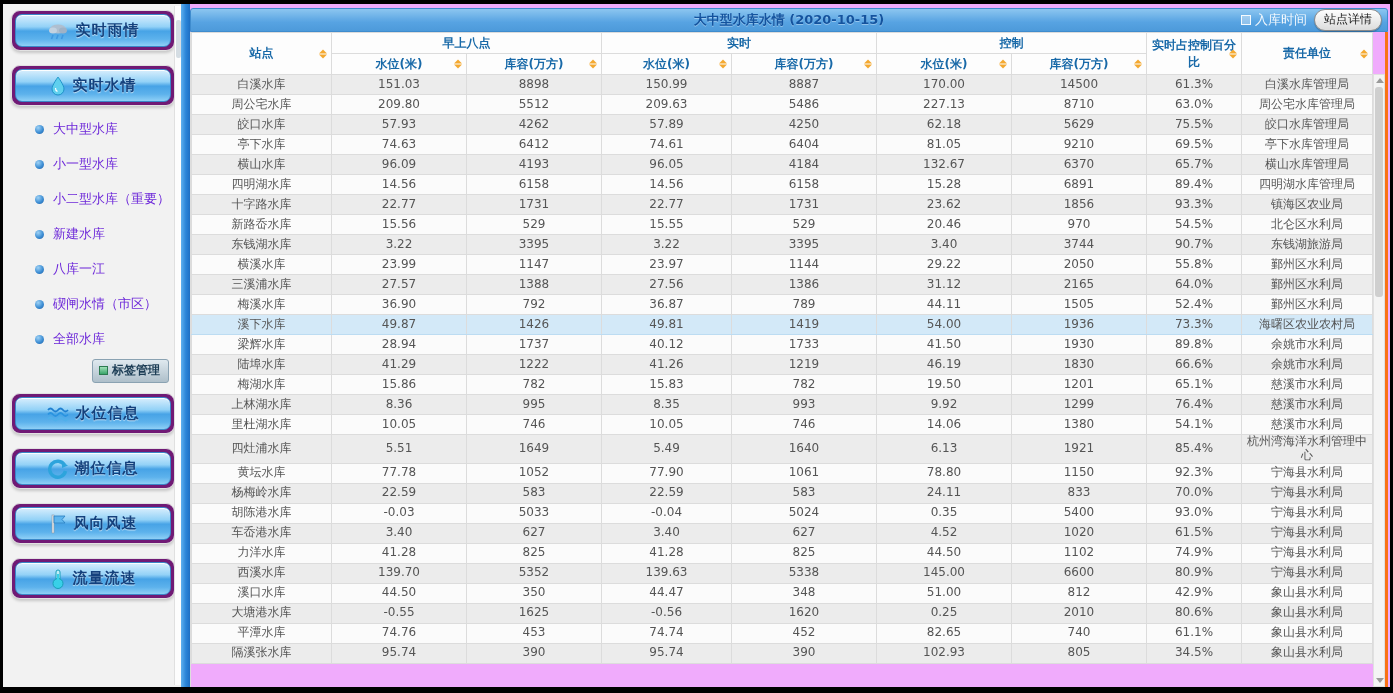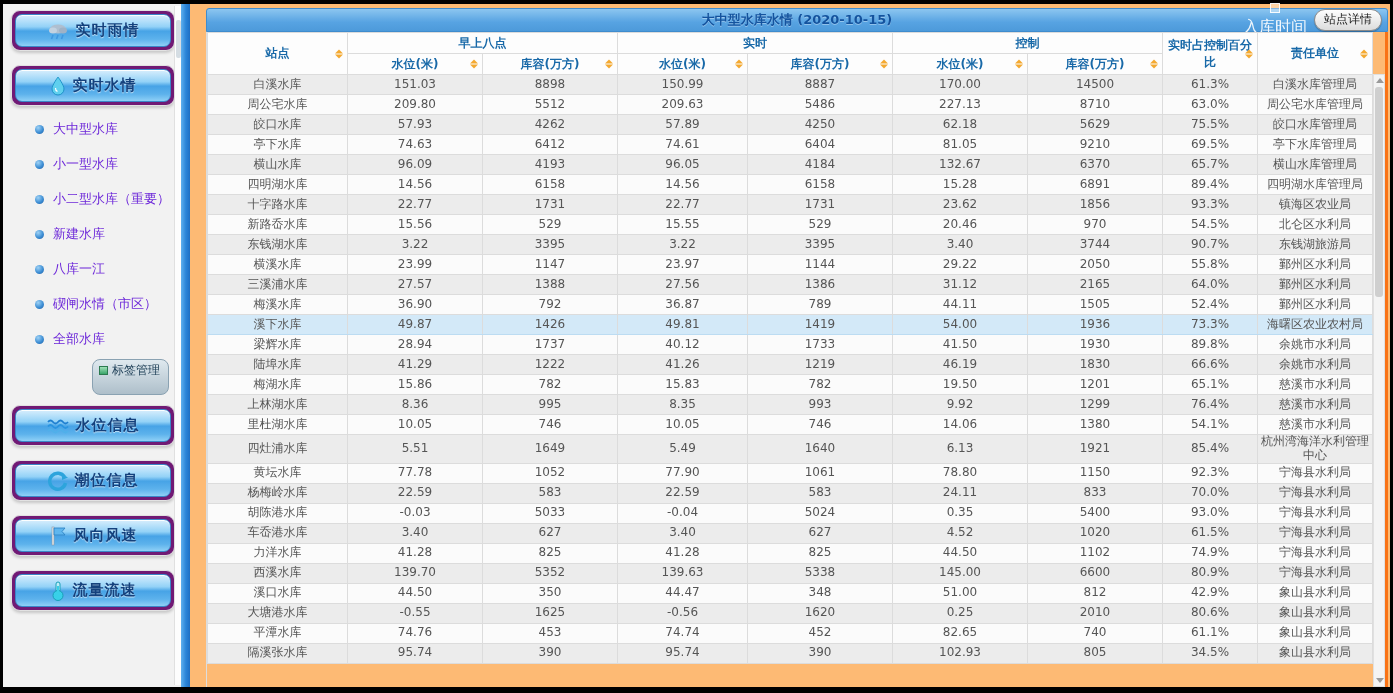--- a/index.html
+++ b/index.html
@@ -12,38 +12,38 @@
   .side-btn { display:flex; align-items:center; justify-content:center; gap:7px; height:33px; border:1px solid #3a87c8; border-radius:7px; cursor:pointer;
     background:linear-gradient(#d8eefd 0%,#93d2f7 38%,#47a3e6 52%,#5db2ec 78%,#8fd0f6 100%);
     box-shadow:inset 0 1px 0 rgba(255,255,255,.9); }
   .side-btn span.lbl { font-size:15px; font-weight:bold; color:#14417d; text-shadow:0 1px 1px rgba(255,255,255,.65); letter-spacing:1px; }
   .menu { list-style:none; margin:14px 0 6px 26px; }
   .menu li { display:flex; align-items:center; gap:9px; margin-bottom:17px; cursor:pointer; }
   .bullet { width:9px; height:9px; border-radius:50%; flex:0 0 9px;
     background:radial-gradient(circle at 35% 30%, #9fd2f5 0%, #3e8fd5 55%, #1d5da5 100%); }
   .menu li span.mlbl { font-size:13px; color:#6d28d9; }
   .tag-row { text-align:right; margin:-6px 8px 10px 0; }
-  .tag-btn { display:inline-flex; align-items:center; gap:4px; font-size:12px; color:#1c3d55; padding:2px 8px 15px 6px; cursor:pointer;
-    background:linear-gradient(#dfe9ef,#aebfca); border:1px solid #8aa2b2; border-radius:8px; }
+  .tag-btn { display:inline-flex; align-items:center; gap:4px; font-size:12px; color:#1c3d55; padding:2px 8px 3px 6px; cursor:pointer;
+    background:linear-gradient(#dfe9ef,#aebfca); border:1px solid #8aa2b2; border-radius:3px;font-weight:bold; }
   .tag-ic { width:9px; height:9px; background:linear-gradient(#9fe0b8,#3aa56a); border:1px solid #2c7a50; display:inline-block; }
   .side-scroll { position:absolute; right:0px; top:2px; bottom:2px; width:7px; background:#fdfdfd; border-left:1px solid #e0e0e0; }
   .side-scroll .thumb { position:absolute; top:14px; left:1px; width:5px; height:38px; background:#d5dde3; border-radius:2px; }
 
   
   .blue-strip { position:absolute; left:178px; top:0; width:9px; height:100%;
     background:linear-gradient(90deg,#5fb0ee,#2a84d8 55%,#1e6fc4); }
 
   
-  .main { position:absolute; left:187px; top:0; right:0; bottom:0; background:#fdba74; display:flex; flex-direction:column; padding:4px 2px 0 16px; }
+  .main { position:absolute; left:187px; top:0; right:0; bottom:0; background:#f0abfc; display:flex; flex-direction:column; padding:4px 2px 0 0; }
 
   .titlebar { position:relative; height:24px; flex:0 0 24px; border-radius:3px 3px 0 0; border:1px solid #3f8cce;
     background:linear-gradient(#8cc6f0,#57a3e2 60%,#4d9ada); display:flex; align-items:center; justify-content:center; }
   .title-text { font-size:13px; font-weight:bold; color:#14539e; text-shadow:0 1px 0 rgba(255,255,255,.35); }
   .title-right { position:absolute; right:5px; top:0; height:100%; display:flex; align-items:center; gap:7px; }
-  .intake { display:flex; align-items:center; gap:4px; color:rgba(255,255,255,.92); font-size:16px; cursor:pointer;flex-direction:column; }
+  .intake { display:flex; align-items:center; gap:4px; color:rgba(255,255,255,.92); font-size:13px; cursor:pointer; }
   .cal-ic { width:10px; height:10px; border:1px solid rgba(255,255,255,.9); background:rgba(255,255,255,.35); display:inline-block; }
   .detail-btn { font-size:12px; color:#222; padding:1px 9px 2px 9px; cursor:pointer;
     background:linear-gradient(#fefefe,#dcdcdc); border:1px solid #8a8a8a; border-radius:11px; box-shadow:0 1px 1px rgba(0,0,0,.25); }
 
   .table-wrap { position:relative; flex:1 1 auto; overflow:hidden; border-left:1px solid #ddd; border-right:3px solid #f97316; }
   table { border-collapse:collapse; table-layout:fixed; width:calc(100% - 12px); }
   th,td { border:1px solid #dcdcdc; font-weight:normal; overflow:hidden; }
   thead th { background:#fdfdfd; color:#1869a8; font-size:12px; font-weight:bold; height:21px; padding:0 2px; }
   thead .with-sort { position:relative; }
   .sort { position:absolute; right:4px; top:50%; transform:translateY(-50%); display:inline-flex; flex-direction:column; gap:1px; }

